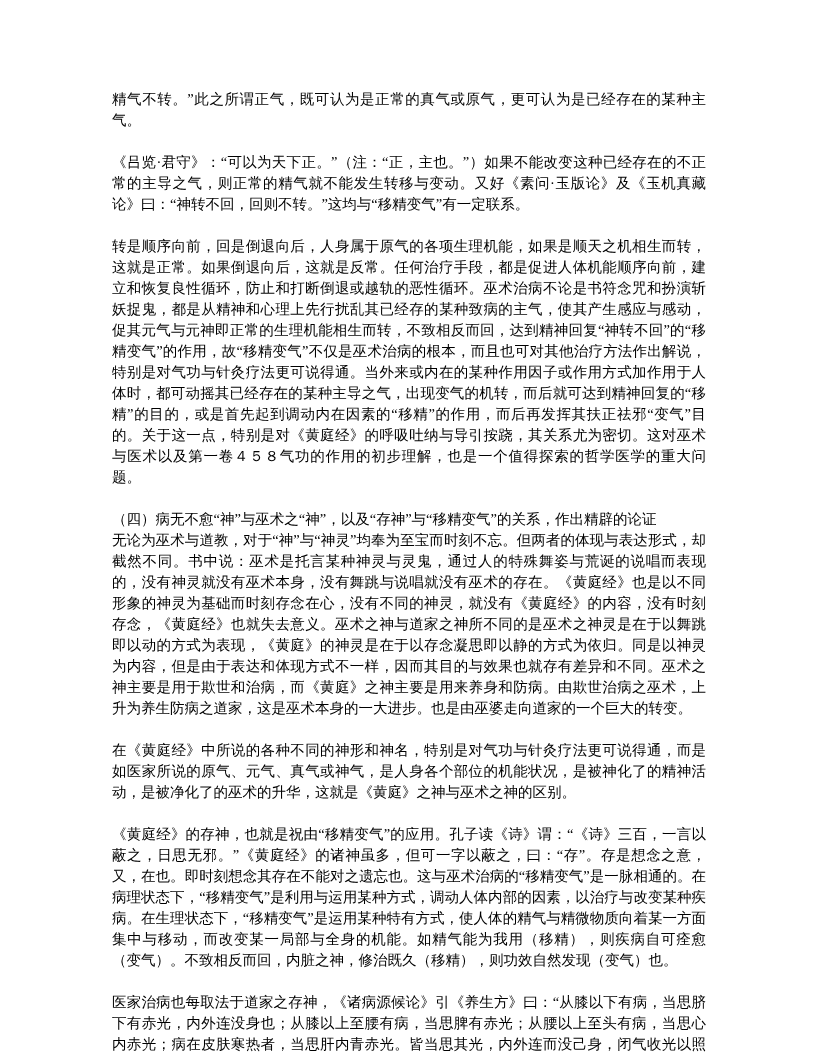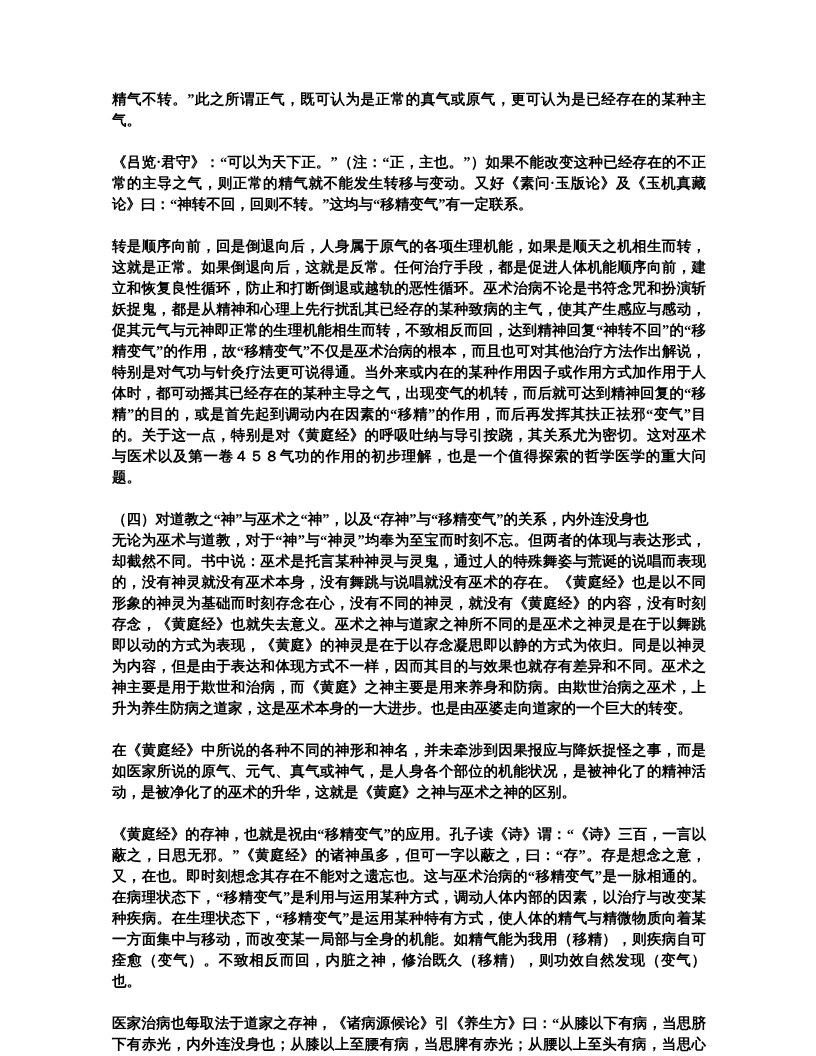--- a/index.html
+++ b/index.html
@@ -20,41 +20,40 @@
     font-family: "Liberation Serif", "DejaVu Serif", serif;
     font-size: 14.5px;
     line-height: 21px;
     color: #000000;
   }
   .para {
     margin: 0 0 21px 0;
     text-align: justify;
     text-justify: inter-ideograph;
     word-break: break-all;
-    font-weight: bold;
   }
   .heading-line {
     margin-bottom: 0;
   }
 </style>
 </head>
 <body>
 
 <div class="page">
   <div class="doc-body">
 
     <div class="para">精气不转。”此之所谓正气，既可认为是正常的真气或原气，更可认为是已经存在的某种主气。</div>
 
     <div class="para">《吕览·君守》：“可以为天下正。”（注：“正，主也。”）如果不能改变这种已经存在的不正常的主导之气，则正常的精气就不能发生转移与变动。又好《素问·玉版论》及《玉机真藏论》曰：“神转不回，回则不转。”这均与“移精变气”有一定联系。</div>
 
     <div class="para">转是顺序向前，回是倒退向后，人身属于原气的各项生理机能，如果是顺天之机相生而转，这就是正常。如果倒退向后，这就是反常。任何治疗手段，都是促进人体机能顺序向前，建立和恢复良性循环，防止和打断倒退或越轨的恶性循环。巫术治病不论是书符念咒和扮演斩妖捉鬼，都是从精神和心理上先行扰乱其已经存的某种致病的主气，使其产生感应与感动，促其元气与元神即正常的生理机能相生而转，不致相反而回，达到精神回复“神转不回”的“移精变气”的作用，故“移精变气”不仅是巫术治病的根本，而且也可对其他治疗方法作出解说，特别是对气功与针灸疗法更可说得通。当外来或内在的某种作用因子或作用方式加作用于人体时，都可动摇其已经存在的某种主导之气，出现变气的机转，而后就可达到精神回复的“移精”的目的，或是首先起到调动内在因素的“移精”的作用，而后再发挥其扶正祛邪“变气”目的。关于这一点，特别是对《黄庭经》的呼吸吐纳与导引按跷，其关系尤为密切。这对巫术与医术以及第一卷４５８气功的作用的初步理解，也是一个值得探索的哲学医学的重大问题。</div>
 
-    <div class="para heading-line">（四）对道教之“神”与巫术之“神”，以及“存神”与“移精变气”的关系，内外连没身也</div>
+    <div class="para heading-line">（四）病无不愈“神”与巫术之“神”，以及“存神”与“移精变气”的关系，作出精辟的论证</div>
     <div class="para">无论为巫术与道教，对于“神”与“神灵”均奉为至宝而时刻不忘。但两者的体现与表达形式，却截然不同。书中说：巫术是托言某种神灵与灵鬼，通过人的特殊舞姿与荒诞的说唱而表现的，没有神灵就没有巫术本身，没有舞跳与说唱就没有巫术的存在。《黄庭经》也是以不同形象的神灵为基础而时刻存念在心，没有不同的神灵，就没有《黄庭经》的内容，没有时刻存念，《黄庭经》也就失去意义。巫术之神与道家之神所不同的是巫术之神灵是在于以舞跳即以动的方式为表现，《黄庭》的神灵是在于以存念凝思即以静的方式为依归。同是以神灵为内容，但是由于表达和体现方式不一样，因而其目的与效果也就存有差异和不同。巫术之神主要是用于欺世和治病，而《黄庭》之神主要是用来养身和防病。由欺世治病之巫术，上升为养生防病之道家，这是巫术本身的一大进步。也是由巫婆走向道家的一个巨大的转变。</div>
 
-    <div class="para">在《黄庭经》中所说的各种不同的神形和神名，并未牵涉到因果报应与降妖捉怪之事，而是如医家所说的原气、元气、真气或神气，是人身各个部位的机能状况，是被神化了的精神活动，是被净化了的巫术的升华，这就是《黄庭》之神与巫术之神的区别。</div>
+    <div class="para">在《黄庭经》中所说的各种不同的神形和神名，特别是对气功与针灸疗法更可说得通，而是如医家所说的原气、元气、真气或神气，是人身各个部位的机能状况，是被神化了的精神活动，是被净化了的巫术的升华，这就是《黄庭》之神与巫术之神的区别。</div>
 
     <div class="para">《黄庭经》的存神，也就是祝由“移精变气”的应用。孔子读《诗》谓：“《诗》三百，一言以蔽之，日思无邪。”《黄庭经》的诸神虽多，但可一字以蔽之，曰：“存”。存是想念之意，又，在也。即时刻想念其存在不能对之遗忘也。这与巫术治病的“移精变气”是一脉相通的。在病理状态下，“移精变气”是利用与运用某种方式，调动人体内部的因素，以治疗与改变某种疾病。在生理状态下，“移精变气”是运用某种特有方式，使人体的精气与精微物质向着某一方面集中与移动，而改变某一局部与全身的机能。如精气能为我用（移精），则疾病自可痊愈（变气）。不致相反而回，内脏之神，修治既久（移精），则功效自然发现（变气）也。</div>
 
     <div class="para">医家治病也每取法于道家之存神，《诸病源候论》引《养生方》曰：“从膝以下有病，当思脐下有赤光，内外连没身也；从膝以上至腰有病，当思脾有赤光；从腰以上至头有病，当思心内赤光；病在皮肤寒热者，当思肝内青赤光。皆当思其光，内外连而没己身，闭气收光以照之。此消疾却邪至验，笃信精思行之，病无不愈。”这和道家存念脏腑之神，其意完全相同。由此可见，巫与祝由，以及道与医，彼此之间，本是脉脉相连，纠结难分也。</div>
 
   </div>
 </div>
 
 </body></html>

